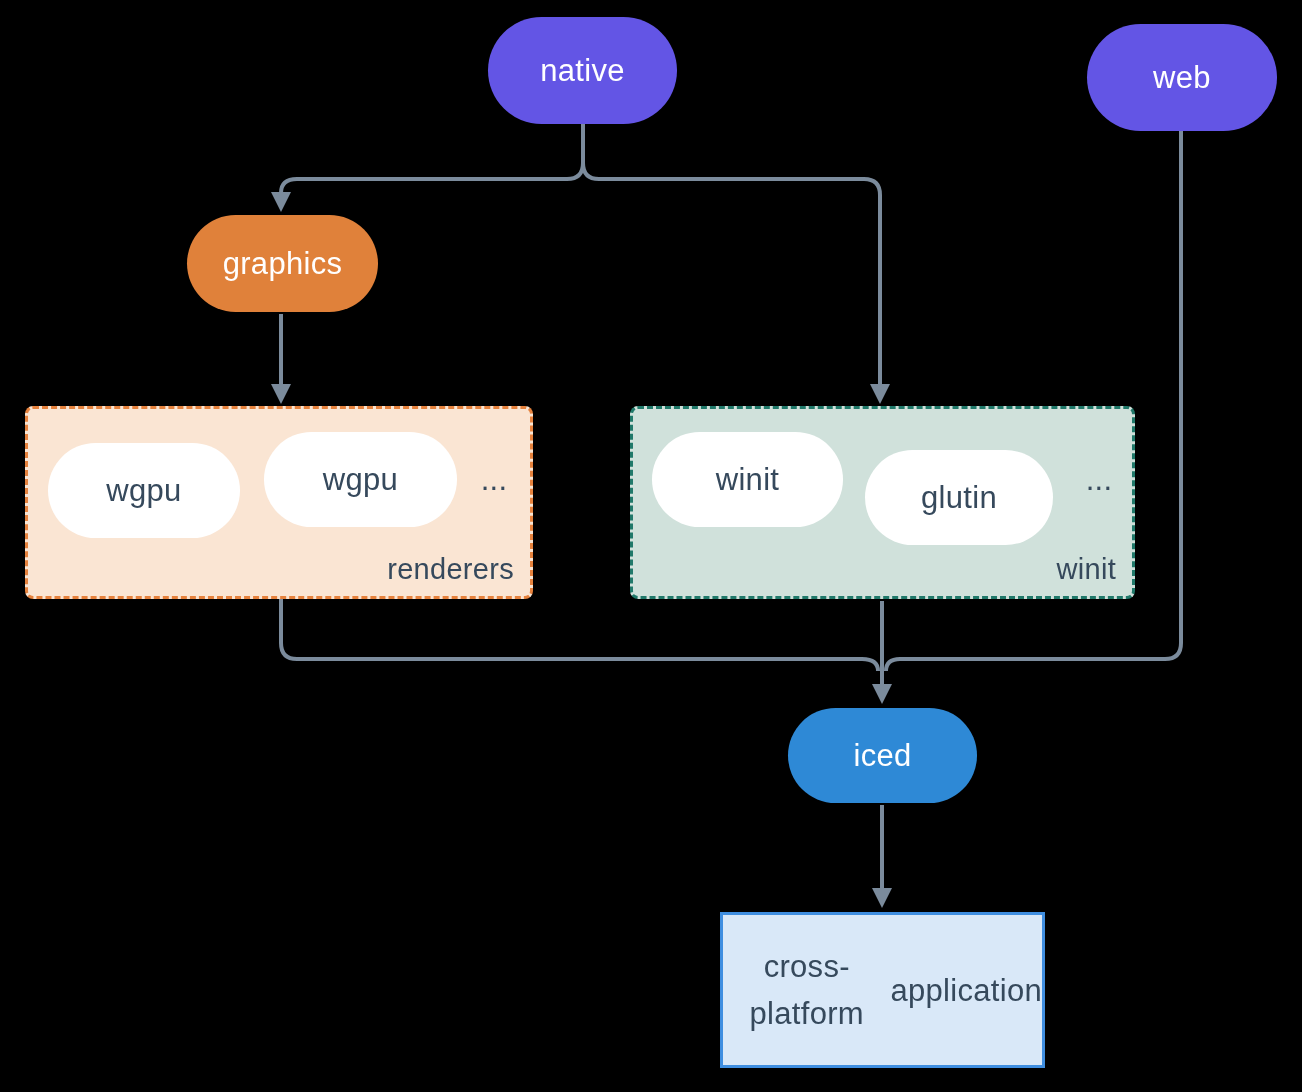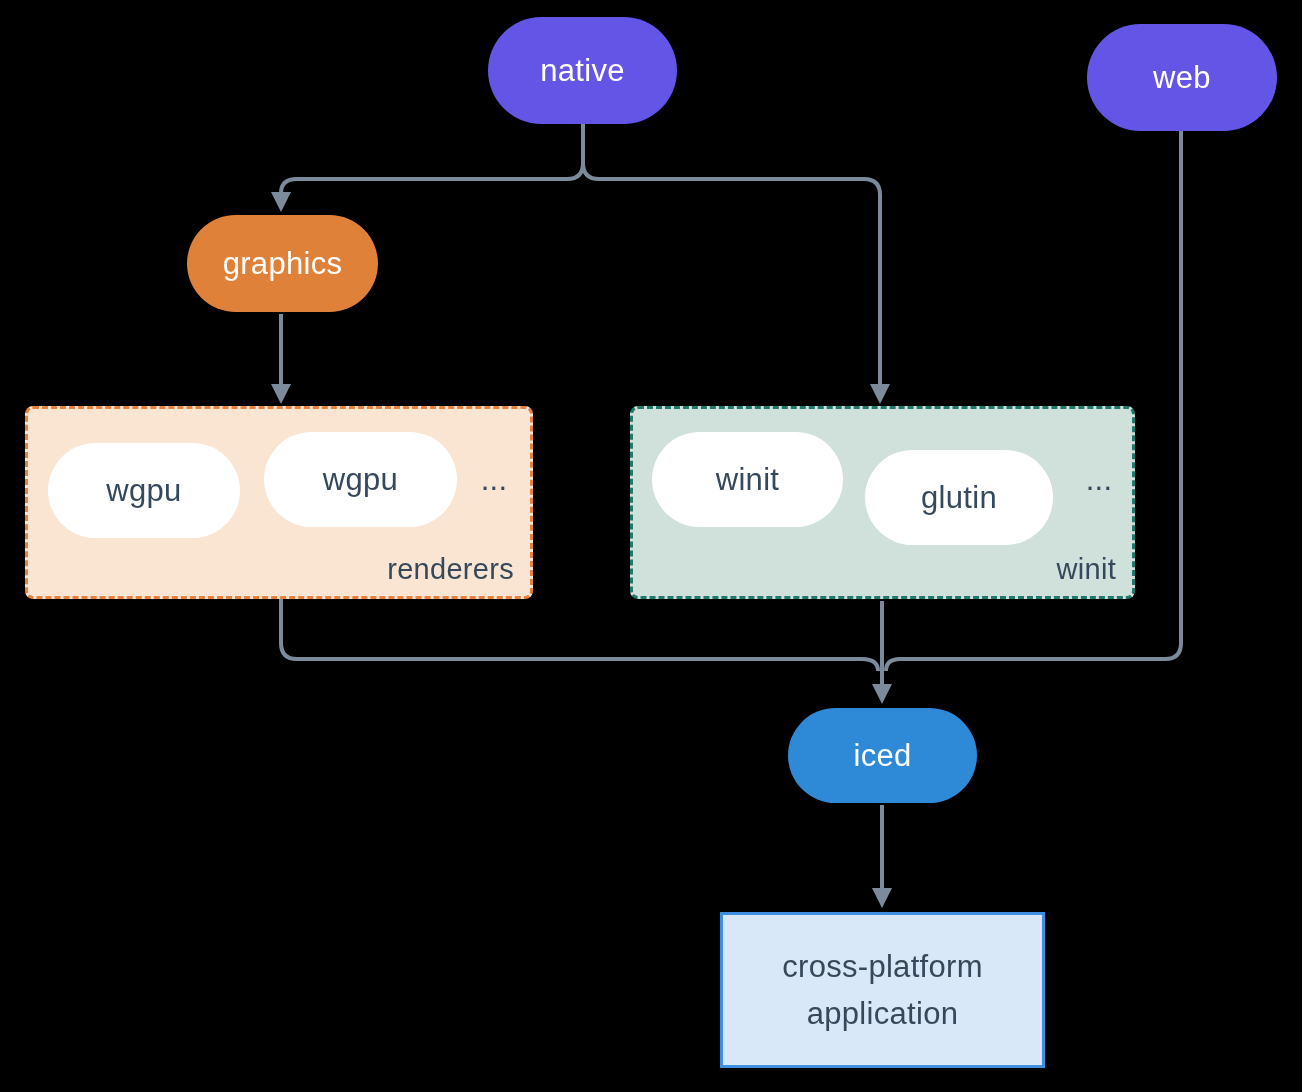--- a/index.html
+++ b/index.html
@@ -93,21 +93,20 @@
   .ellipsis{
     left:436px;top:23px;width:60px;height:95px;
     color:var(--dark-text);
   }
   .node-application{
     left:720px;top:912px;width:325px;height:156px;
     background:var(--app-fill);
     border:3px solid var(--app-border);
     box-sizing:border-box;
     color:var(--dark-text);
-    flex-direction:column;
     line-height:47px;
     text-align:center;
   }
 </style>
 </head>
 <body>
 
 <div class="stage">
 
   <svg class="connectors" viewBox="0 0 1302 1092" xmlns="http://www.w3.org/2000/svg">

